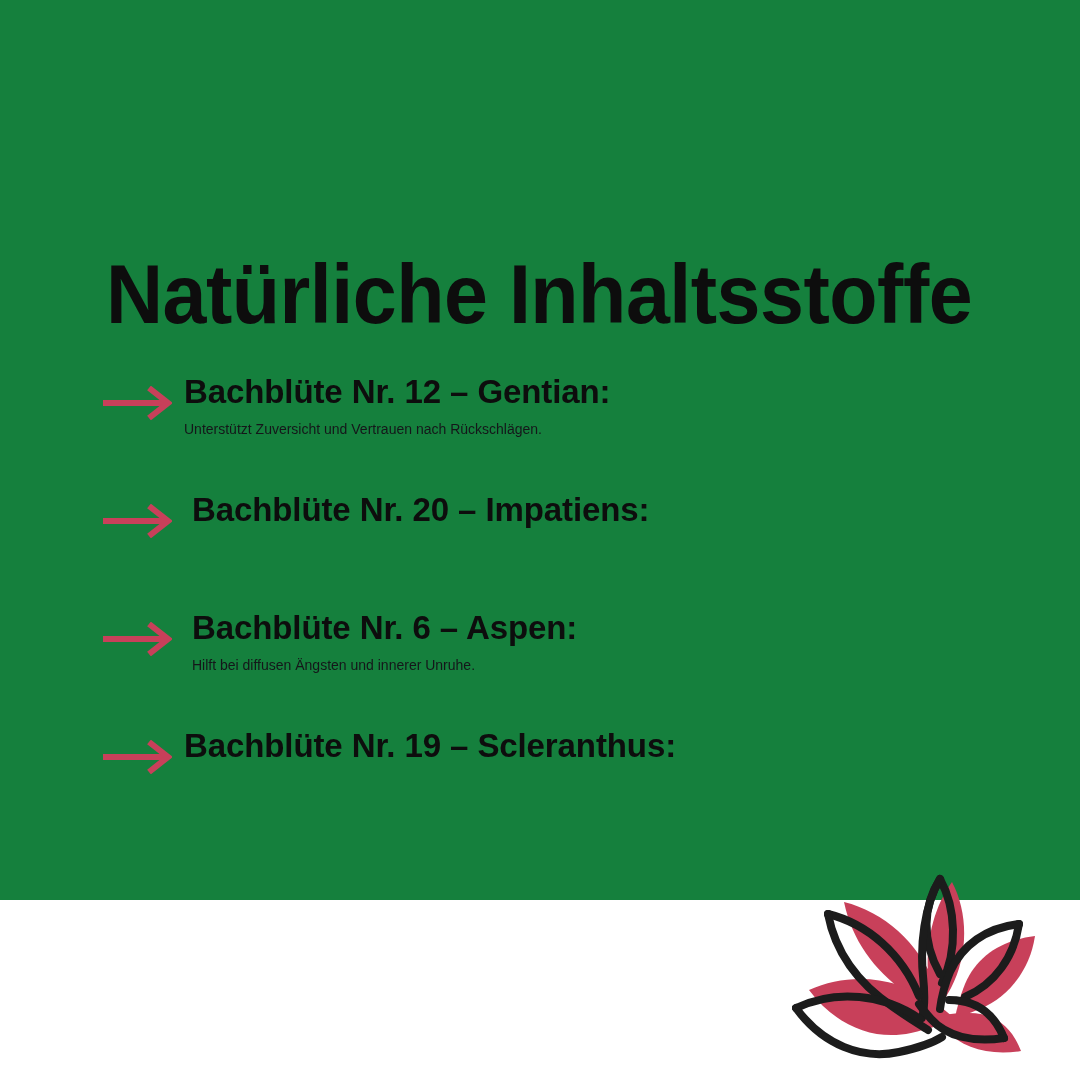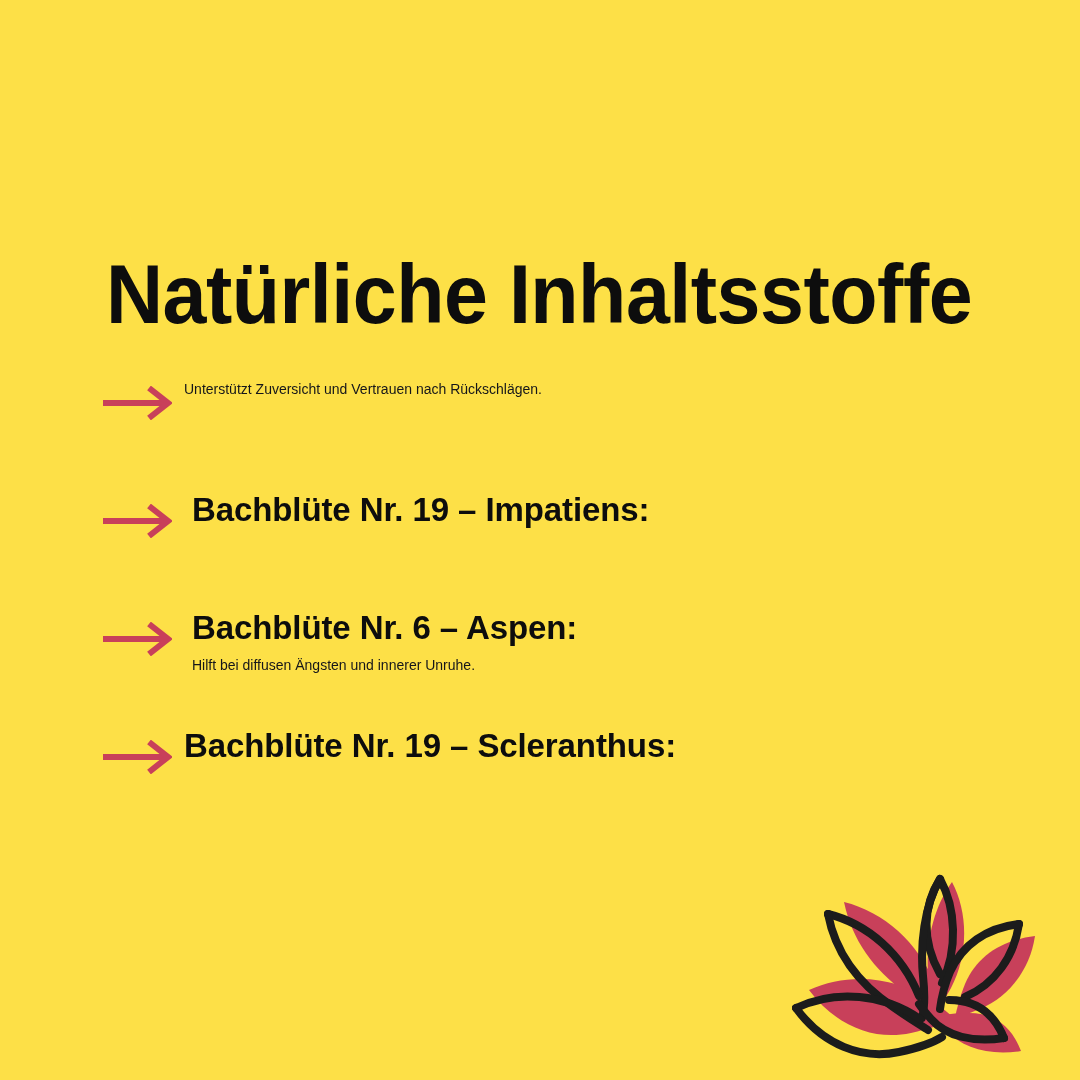--- a/index.html
+++ b/index.html
@@ -10,22 +10,22 @@
   body {
     width: 1080px;
     height: 1080px;
     overflow: hidden;
     font-family: "Liberation Sans", sans-serif;
   }
 
   #poster {
     position: relative;
     width: 1080px;
-    height: 1080px;
-    background: #fde047;
+    height: 900px;
+    background: #15803d;
     box-sizing: border-box;
     text-decoration: underline;
   }
 
   
   #page-title {
     position: absolute;
     left: 106px;
     top: 196px;
     width: 880px;
@@ -120,33 +120,34 @@
   <div id="ingredient-list">
 
     <div class="ingredient-item">
       <span class="arrow-icon">
         <svg viewBox="0 0 70 34" xmlns="http://www.w3.org/2000/svg" aria-hidden="true">
           <path d="M1 17 H63" stroke="#c8405a" stroke-width="6" stroke-linecap="butt" fill="none"></path>
           <path d="M47 2 L66 17 L47 32" stroke="#c8405a" stroke-width="6" stroke-linecap="butt" stroke-linejoin="miter" fill="none"></path>
         </svg>
       </span>
       <div class="item-texts">
+        <p class="item-heading">Bachblüte Nr. 12 – Gentian:</p>
         <p class="item-subtitle">Unterstützt Zuversicht und Vertrauen nach Rückschlägen.</p>
       </div>
     </div>
 
     <div class="ingredient-item indented">
       <span class="arrow-icon">
         <svg viewBox="0 0 70 34" xmlns="http://www.w3.org/2000/svg" aria-hidden="true">
           <path d="M1 17 H63" stroke="#c8405a" stroke-width="6" stroke-linecap="butt" fill="none"></path>
           <path d="M47 2 L66 17 L47 32" stroke="#c8405a" stroke-width="6" stroke-linecap="butt" stroke-linejoin="miter" fill="none"></path>
         </svg>
       </span>
       <div class="item-texts">
-        <p class="item-heading">Bachblüte Nr. 19 – Impatiens:</p>
+        <p class="item-heading">Bachblüte Nr. 20 – Impatiens:</p>
       </div>
     </div>
 
     <div class="ingredient-item indented">
       <span class="arrow-icon">
         <svg viewBox="0 0 70 34" xmlns="http://www.w3.org/2000/svg" aria-hidden="true">
           <path d="M1 17 H63" stroke="#c8405a" stroke-width="6" stroke-linecap="butt" fill="none"></path>
           <path d="M47 2 L66 17 L47 32" stroke="#c8405a" stroke-width="6" stroke-linecap="butt" stroke-linejoin="miter" fill="none"></path>
         </svg>
       </span>

